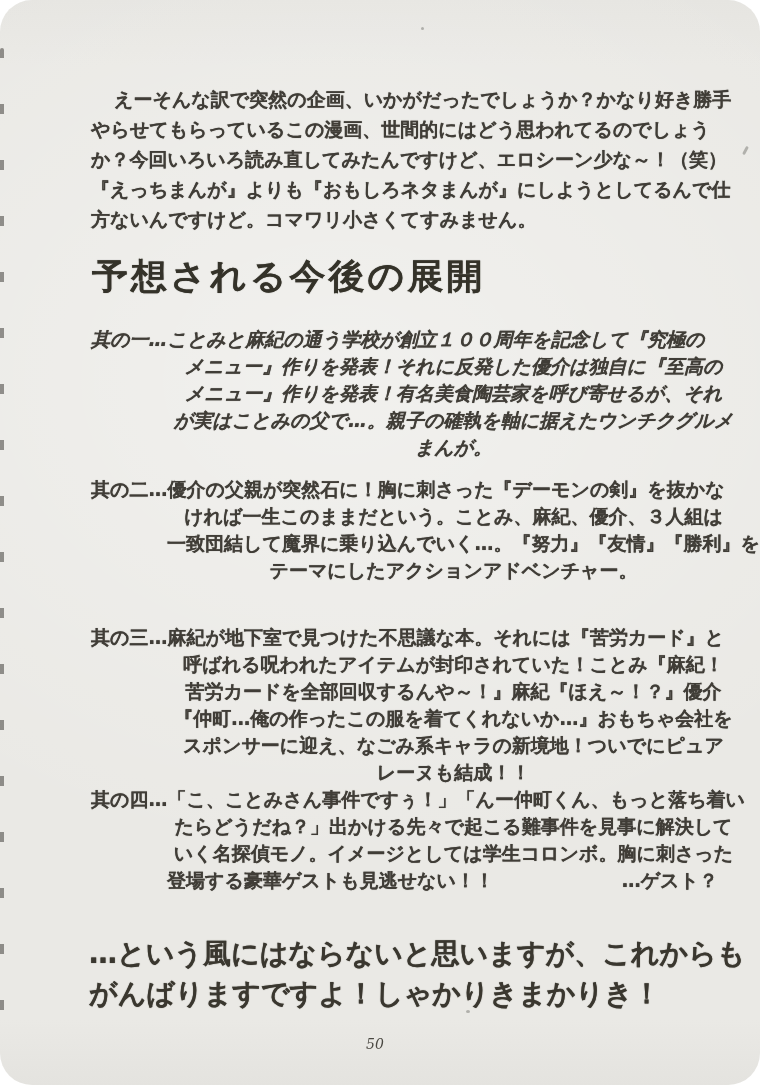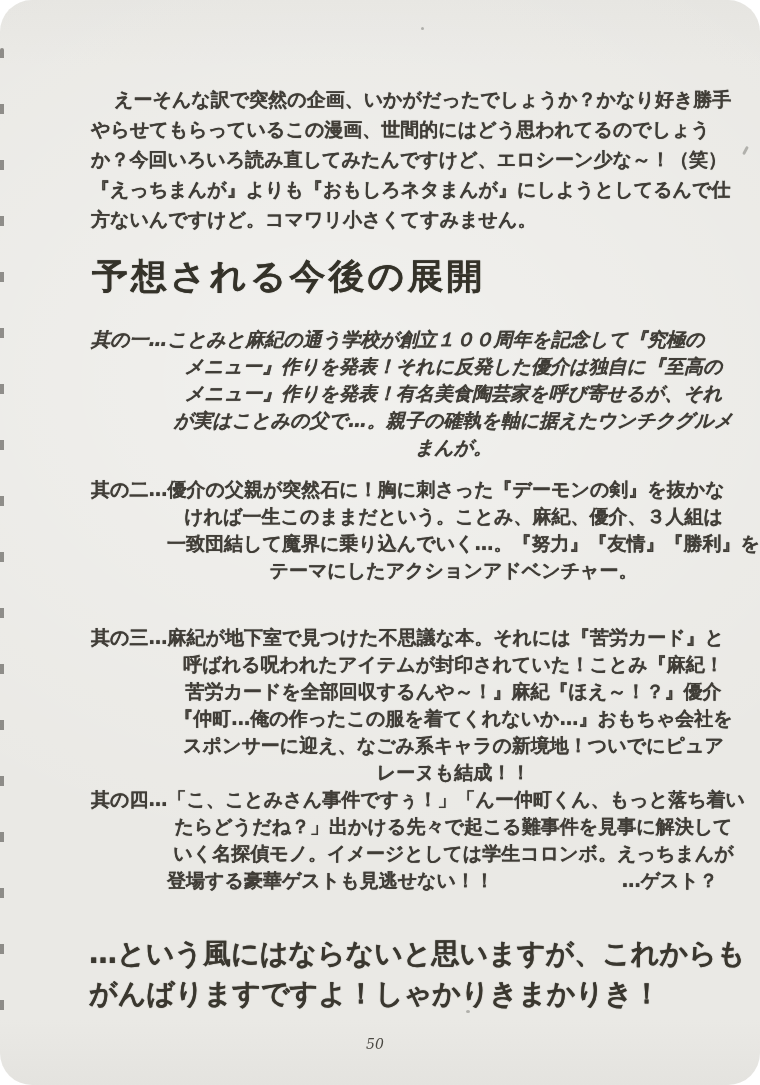--- a/index.html
+++ b/index.html
@@ -115,21 +115,21 @@
     <div class="bline cont">呼ばれる呪われたアイテムが封印されていた！ことみ『麻紀！</div>
     <div class="bline cont">苦労カードを全部回収するんや～！』麻紀『ほえ～！？』優介</div>
     <div class="bline cont">『仲町…俺の作ったこの服を着てくれないか…』おもちゃ会社を</div>
     <div class="bline cont">スポンサーに迎え、なごみ系キャラの新境地！ついでにピュア</div>
     <div class="bline cont">レーヌも結成！！</div>
   </div>
 
   <div class="scenario b4 txt">
     <div class="bline first"><span class="label">其の四…</span><span>「こ、ことみさん事件ですぅ！」「んー仲町くん、もっと落ち着い</span></div>
     <div class="bline cont">たらどうだね？」出かける先々で起こる難事件を見事に解決して</div>
-    <div class="bline cont">いく名探偵モノ。イメージとしては学生コロンボ。えっちまんが</div>
+    <div class="bline cont">いく名探偵モノ。イメージとしては学生コロンボ。胸に刺さった</div>
     <div class="bline cont split">
       <span>登場する豪華ゲストも見逃せない！！</span>
       <span>…ゲスト？</span>
     </div>
   </div>
 
   <div class="closing">
     <div class="bline">…という風にはならないと思いますが、これからも</div>
     <div class="bline">がんばりますですよ！しゃかりきまかりき！</div>
   </div>

